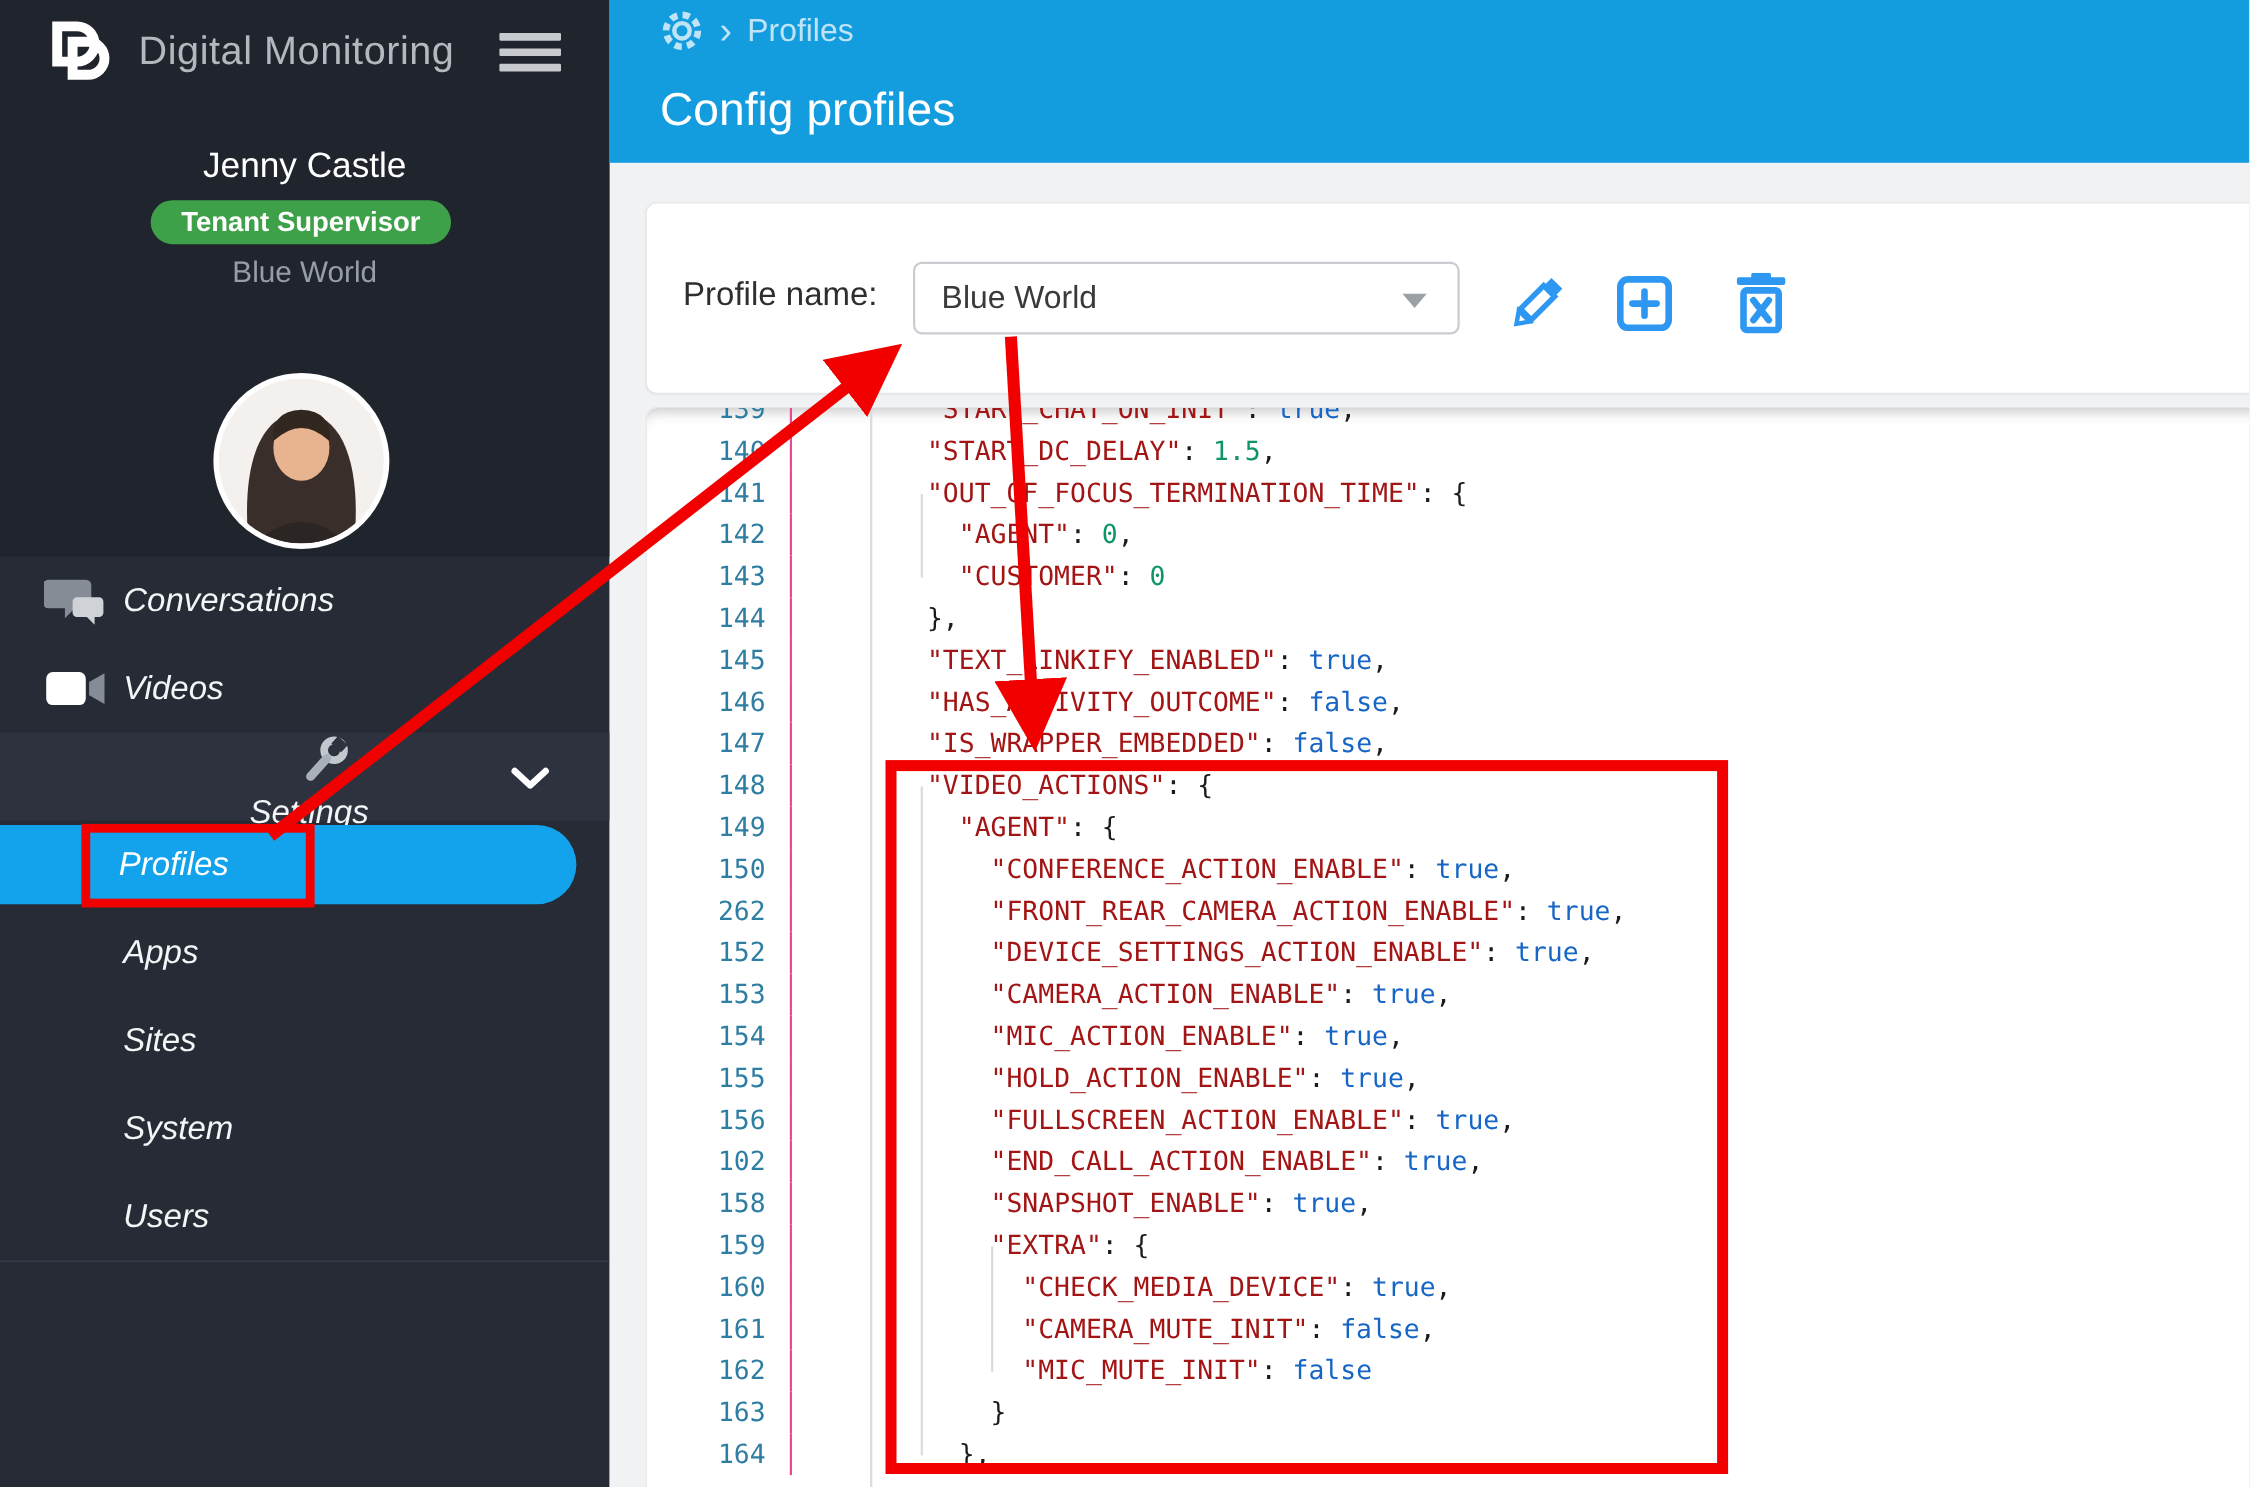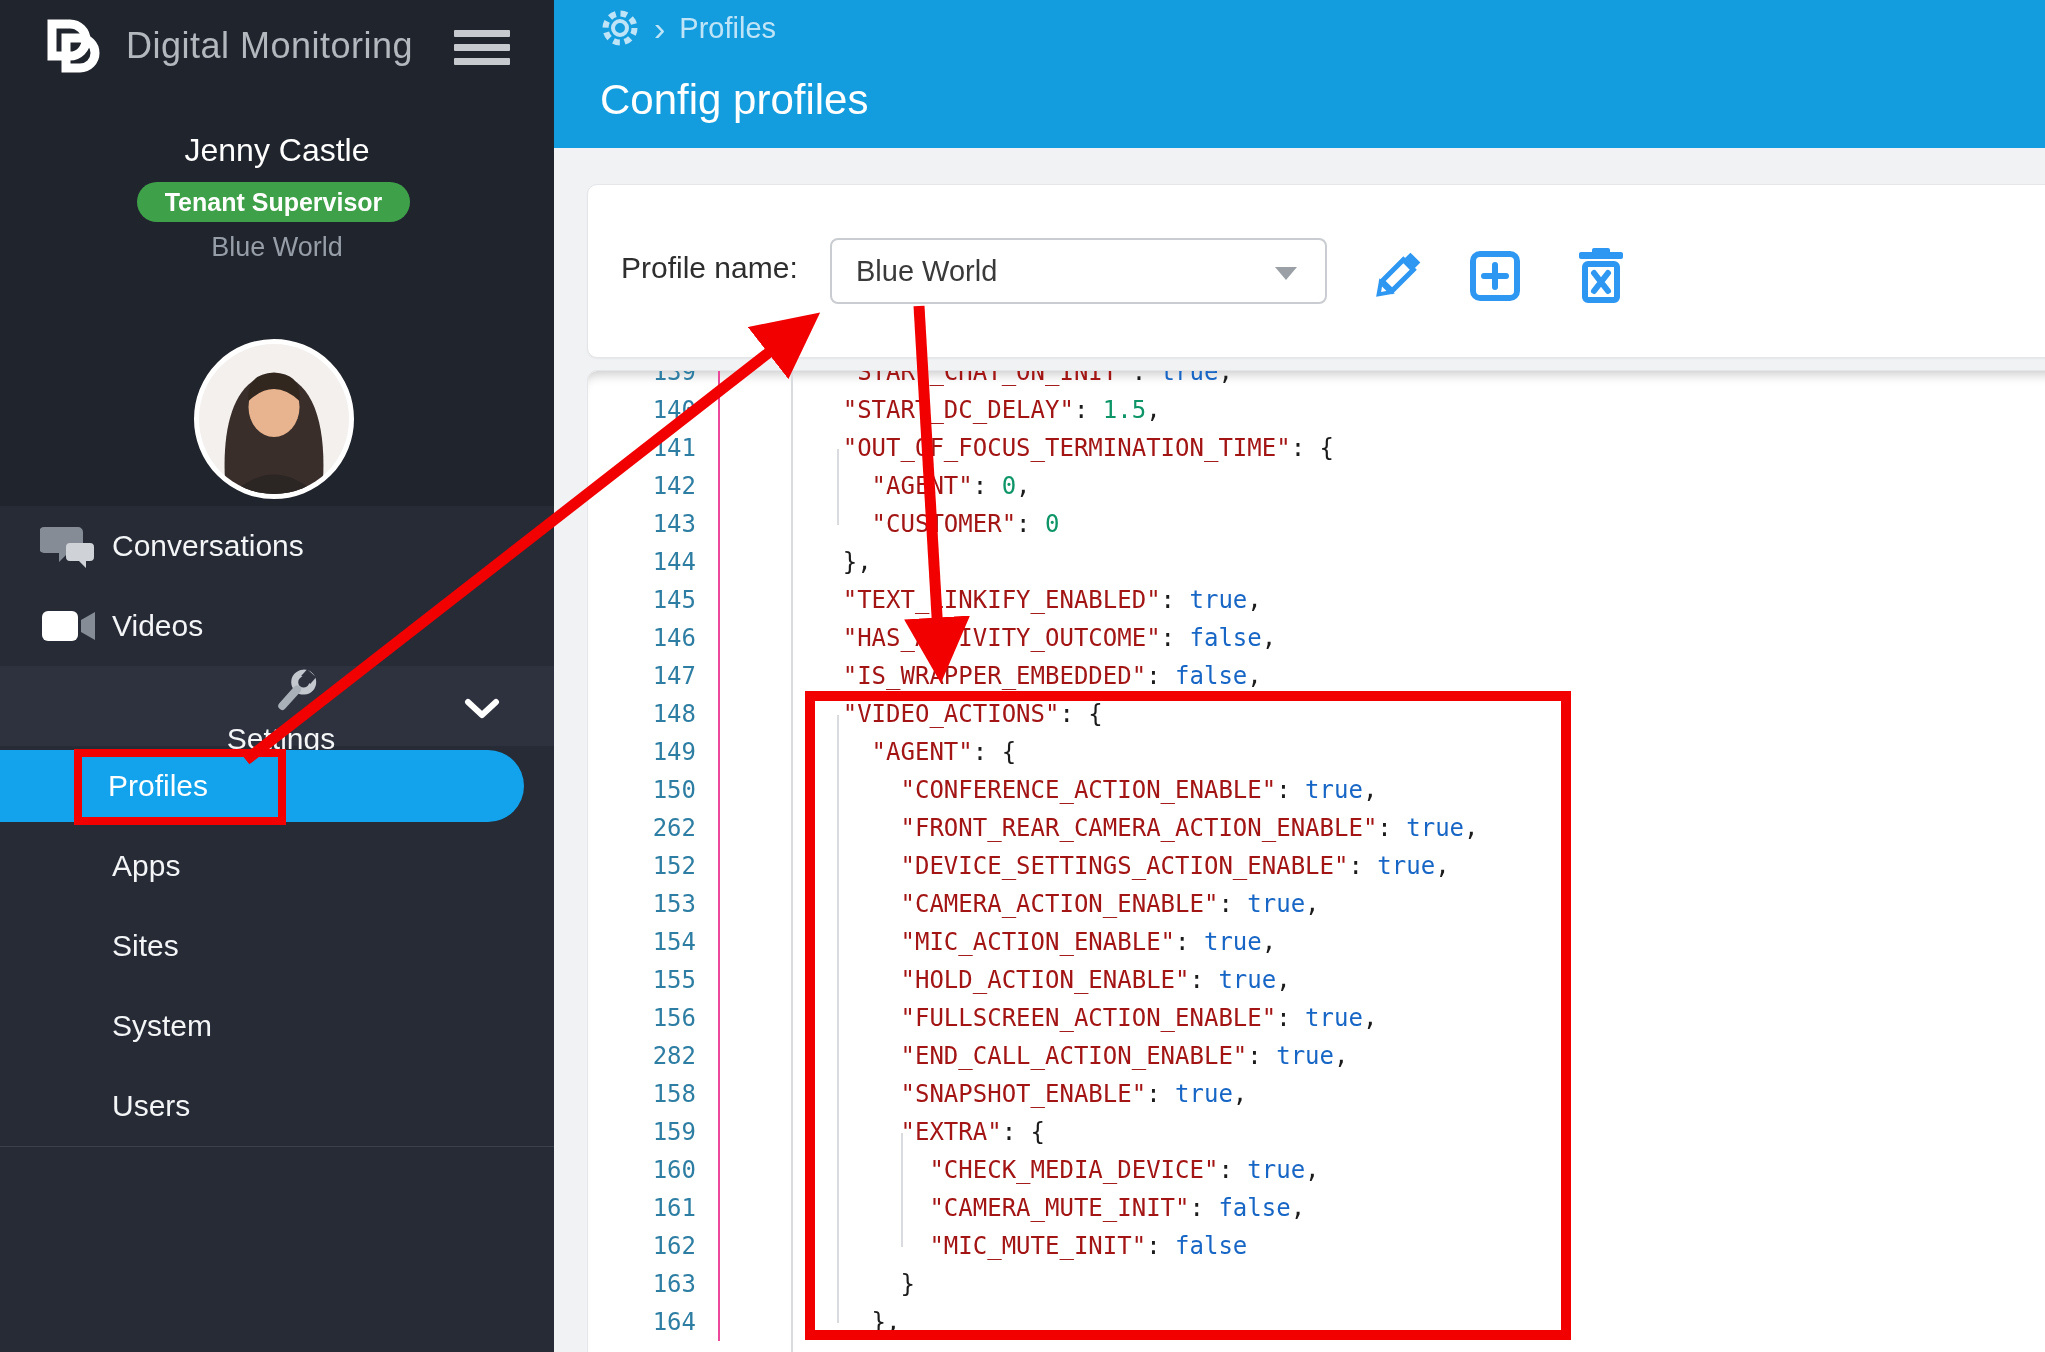--- a/index.html
+++ b/index.html
@@ -21,21 +21,21 @@
               background:var(--c-badge);color:#fff;font-size:25px;font-weight:bold;
               display:flex;align-items:center;justify-content:center;text-align:right;}
   .tenant-line{position:absolute;top:232px;left:0;width:554px;text-align:center;color:#969da6;font-size:27px;}
   .office-line{position:absolute;top:287px;left:0;width:554px;text-align:center;color:#969da6;font-size:27px;}
   .avatar{position:absolute;top:339px;left:194px;width:160px;height:160px;border-radius:50%;
           background:#fff;overflow:hidden;border:5px solid #fff;box-sizing:border-box;}
 
   .menu{position:absolute;left:0;top:506px;width:554px;}
   .nav-item{height:80px;display:flex;align-items:center;color:#f3f5f7;font-size:30px;cursor:pointer;}
   .nav-icon{width:64px;margin-left:40px;display:flex;align-items:center;}
-  .nav-label{margin-left:8px;}
+  .nav-label{margin-left:8px;font-style:italic;}
   .nav-sub .nav-label{margin-left:112px;}
   .nav-settings{background:#2d323e;position:relative;flex-direction:column;}
   .nav-chevron{position:absolute;right:54px;top:28px;}
   .nav-active-row{position:relative;height:80px;}
   .active-pill{position:absolute;left:0;top:4px;width:524px;height:72px;background:var(--c-active);
                border-radius:0 36px 36px 0;display:flex;align-items:center;cursor:pointer;}
   .active-pill .nav-label{margin-left:108px;color:#fff;font-size:30px;}
   .menu-divider{height:1px;background:#3a404c;}
   .nav-logout{background:#272c37;height:86px;}
 
@@ -244,21 +244,21 @@
           <div class="line"><span class="ln">147</span><span class="code">      <span class="tk-key">"IS_WRAPPER_EMBEDDED"</span>: <span class="tk-bool">false</span>,</span></div>
           <div class="line"><span class="ln">148</span><span class="code">      <span class="tk-key">"VIDEO_ACTIONS"</span>: {</span></div>
           <div class="line"><span class="ln">149</span><span class="code">        <span class="tk-key">"AGENT"</span>: {</span></div>
           <div class="line"><span class="ln">150</span><span class="code">          <span class="tk-key">"CONFERENCE_ACTION_ENABLE"</span>: <span class="tk-bool">true</span>,</span></div>
           <div class="line"><span class="ln">262</span><span class="code">          <span class="tk-key">"FRONT_REAR_CAMERA_ACTION_ENABLE"</span>: <span class="tk-bool">true</span>,</span></div>
           <div class="line"><span class="ln">152</span><span class="code">          <span class="tk-key">"DEVICE_SETTINGS_ACTION_ENABLE"</span>: <span class="tk-bool">true</span>,</span></div>
           <div class="line"><span class="ln">153</span><span class="code">          <span class="tk-key">"CAMERA_ACTION_ENABLE"</span>: <span class="tk-bool">true</span>,</span></div>
           <div class="line"><span class="ln">154</span><span class="code">          <span class="tk-key">"MIC_ACTION_ENABLE"</span>: <span class="tk-bool">true</span>,</span></div>
           <div class="line"><span class="ln">155</span><span class="code">          <span class="tk-key">"HOLD_ACTION_ENABLE"</span>: <span class="tk-bool">true</span>,</span></div>
           <div class="line"><span class="ln">156</span><span class="code">          <span class="tk-key">"FULLSCREEN_ACTION_ENABLE"</span>: <span class="tk-bool">true</span>,</span></div>
-          <div class="line"><span class="ln">282</span><span class="code">          <span class="tk-key">"END_CALL_ACTION_ENABLE"</span>: <span class="tk-bool">true</span>,</span></div>
+          <div class="line"><span class="ln">102</span><span class="code">          <span class="tk-key">"END_CALL_ACTION_ENABLE"</span>: <span class="tk-bool">true</span>,</span></div>
           <div class="line"><span class="ln">158</span><span class="code">          <span class="tk-key">"SNAPSHOT_ENABLE"</span>: <span class="tk-bool">true</span>,</span></div>
           <div class="line"><span class="ln">159</span><span class="code">          <span class="tk-key">"EXTRA"</span>: {</span></div>
           <div class="line"><span class="ln">160</span><span class="code">            <span class="tk-key">"CHECK_MEDIA_DEVICE"</span>: <span class="tk-bool">true</span>,</span></div>
           <div class="line"><span class="ln">161</span><span class="code">            <span class="tk-key">"CAMERA_MUTE_INIT"</span>: <span class="tk-bool">false</span>,</span></div>
           <div class="line"><span class="ln">162</span><span class="code">            <span class="tk-key">"MIC_MUTE_INIT"</span>: <span class="tk-bool">false</span></span></div>
           <div class="line"><span class="ln">163</span><span class="code">          }</span></div>
           <div class="line"><span class="ln">164</span><span class="code">        },</span></div>
         </div>
     </div>
   </div>

